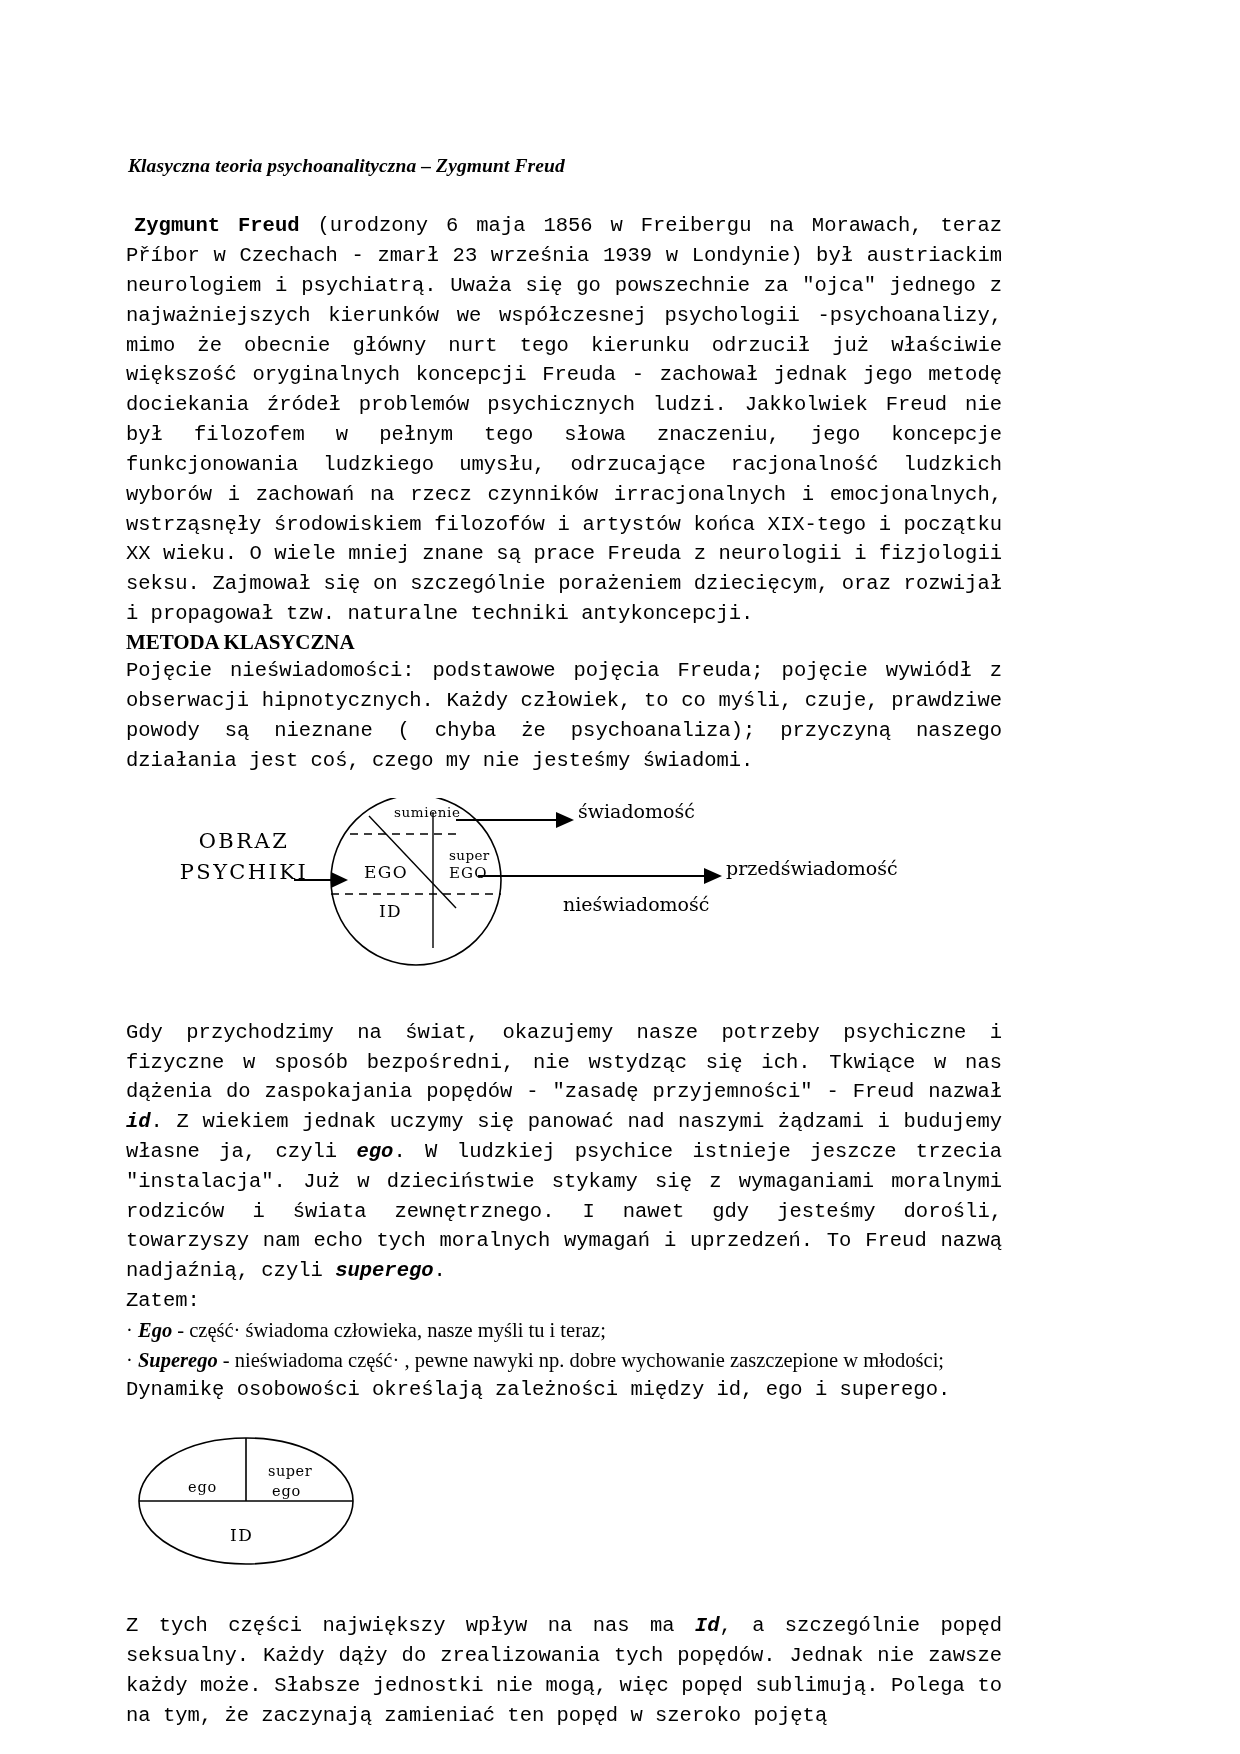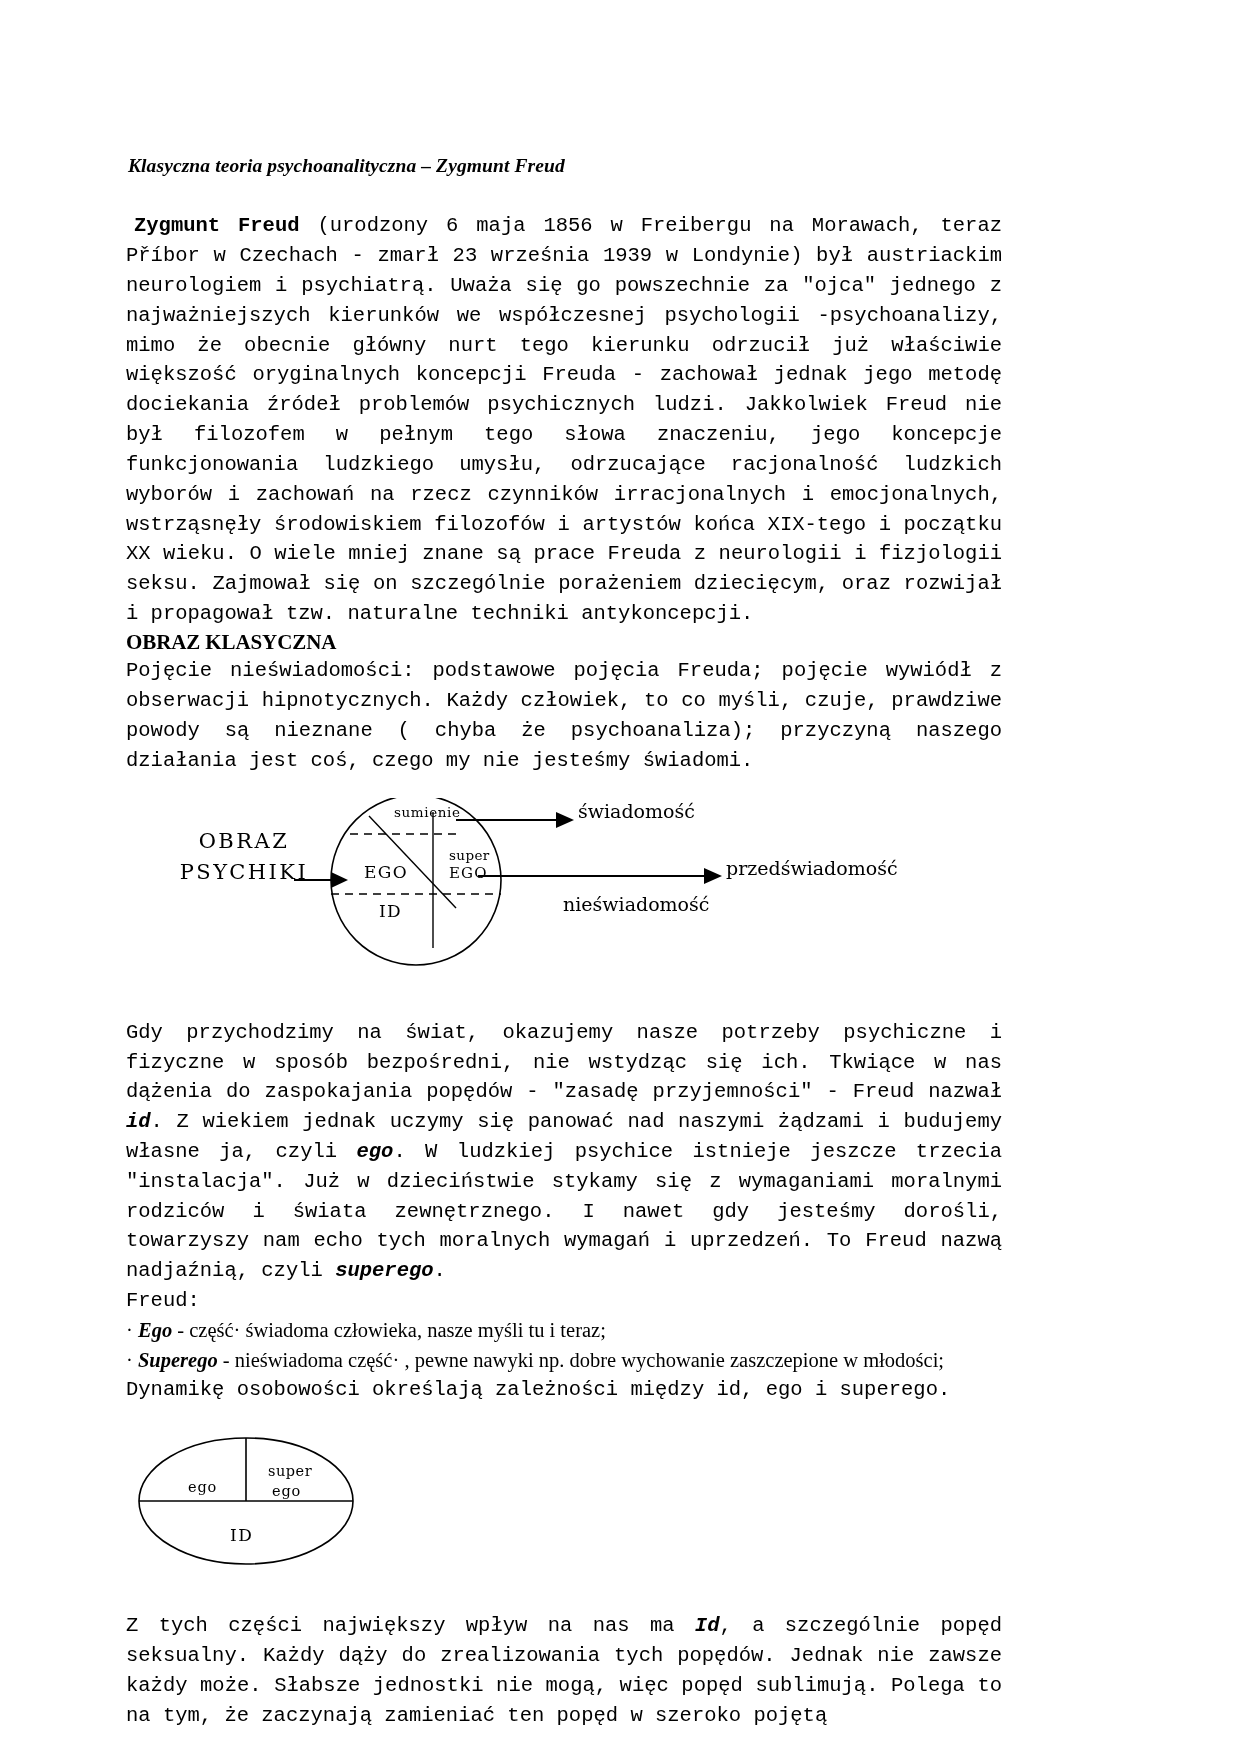--- a/index.html
+++ b/index.html
@@ -131,21 +131,21 @@
 </head>
 <body>
 
 <div class="page">
   <div class="content">
 
     <div class="doc-title">Klasyczna teoria psychoanalityczna – Zygmunt Freud</div>
 
     <p class="para lead"><b class="strong">Zygmunt Freud</b><span> (urodzony 6 maja 1856 w Freibergu na Morawach, teraz Příbor w Czechach - zmarł 23 września 1939 w Londynie) był austriackim neurologiem i psychiatrą. Uważa się go powszechnie za "ojca" jednego z najważniejszych kierunków we współczesnej psychologii -psychoanalizy, mimo że obecnie główny nurt tego kierunku odrzucił już właściwie większość oryginalnych koncepcji Freuda - zachował jednak jego metodę dociekania źródeł problemów psychicznych ludzi. Jakkolwiek Freud nie był filozofem w pełnym tego słowa znaczeniu, jego koncepcje funkcjonowania ludzkiego umysłu, odrzucające racjonalność ludzkich wyborów i zachowań na rzecz czynników irracjonalnych i emocjonalnych, wstrząsnęły środowiskiem filozofów i artystów końca XIX-tego i początku XX wieku. O wiele mniej znane są prace Freuda z neurologii i fizjologii seksu. Zajmował się on szczególnie porażeniem dziecięcym, oraz rozwijał i propagował tzw. naturalne techniki antykoncepcji.</span></p>
 
-    <div class="section-heading">OBRAZ KLASYCZNA</div>
+    <div class="section-heading">METODA KLASYCZNA</div>
 
     <p class="para">Pojęcie nieświadomości: podstawowe pojęcia Freuda; pojęcie wywiódł z obserwacji hipnotycznych. Każdy człowiek, to co myśli, czuje, prawdziwe powody są nieznane ( chyba że psychoanaliza); przyczyną naszego działania jest coś, czego my nie jesteśmy świadomi.</p>
 
     <div class="diagram1">
 
       <div class="d1-label-obraz">
         <div>OBRAZ</div>
         <div>PSYCHIKI</div>
       </div>
 
@@ -182,21 +182,21 @@
       <div class="d1-txt t-super">super</div>
       <div class="d1-txt t-superego">EGO</div>
       <div class="d1-txt t-id">ID</div>
       <div class="d1-txt t-swiad">świadomość</div>
       <div class="d1-txt t-przed">przedświadomość</div>
       <div class="d1-txt t-niesw">nieświadomość</div>
     </div>
 
     <p class="para"><span> Gdy przychodzimy na świat, okazujemy nasze potrzeby psychiczne i fizyczne w sposób bezpośredni, nie wstydząc się ich. Tkwiące w nas dążenia do zaspokajania popędów - "zasadę przyjemności" - Freud nazwał </span><i class="bi">id</i><span>. Z wiekiem jednak uczymy się panować nad naszymi żądzami i budujemy własne ja, czyli </span><i class="bi">ego</i><span>. W ludzkiej psychice istnieje jeszcze trzecia "instalacja". Już w dzieciństwie stykamy się z wymaganiami moralnymi rodziców i świata zewnętrznego. I nawet gdy jesteśmy dorośli, towarzyszy nam echo tych moralnych wymagań i uprzedzeń. To Freud nazwą nadjaźnią, czyli </span><i class="bi">superego</i><span>.</span></p>
 
-    <p class="para nojust">Freud:</p>
+    <p class="para nojust">Zatem:</p>
 
     <p class="bullet-line"><span>·</span>&nbsp;<i class="bi">Ego</i><span> - część· świadoma człowieka, nasze myśli tu i teraz;</span></p>
 
     <p class="bullet-line"><span>·</span>&nbsp;<i class="bi">Superego</i><span> - nieświadoma część· , pewne nawyki np. dobre wychowanie zaszczepione w młodości;</span></p>
 
 
     <p class="para nojust">Dynamikę osobowości określają zależności między id, ego i superego.</p>
 
     <div class="diagram2">
       <svg width="876" height="150" viewBox="0 0 876 150">

